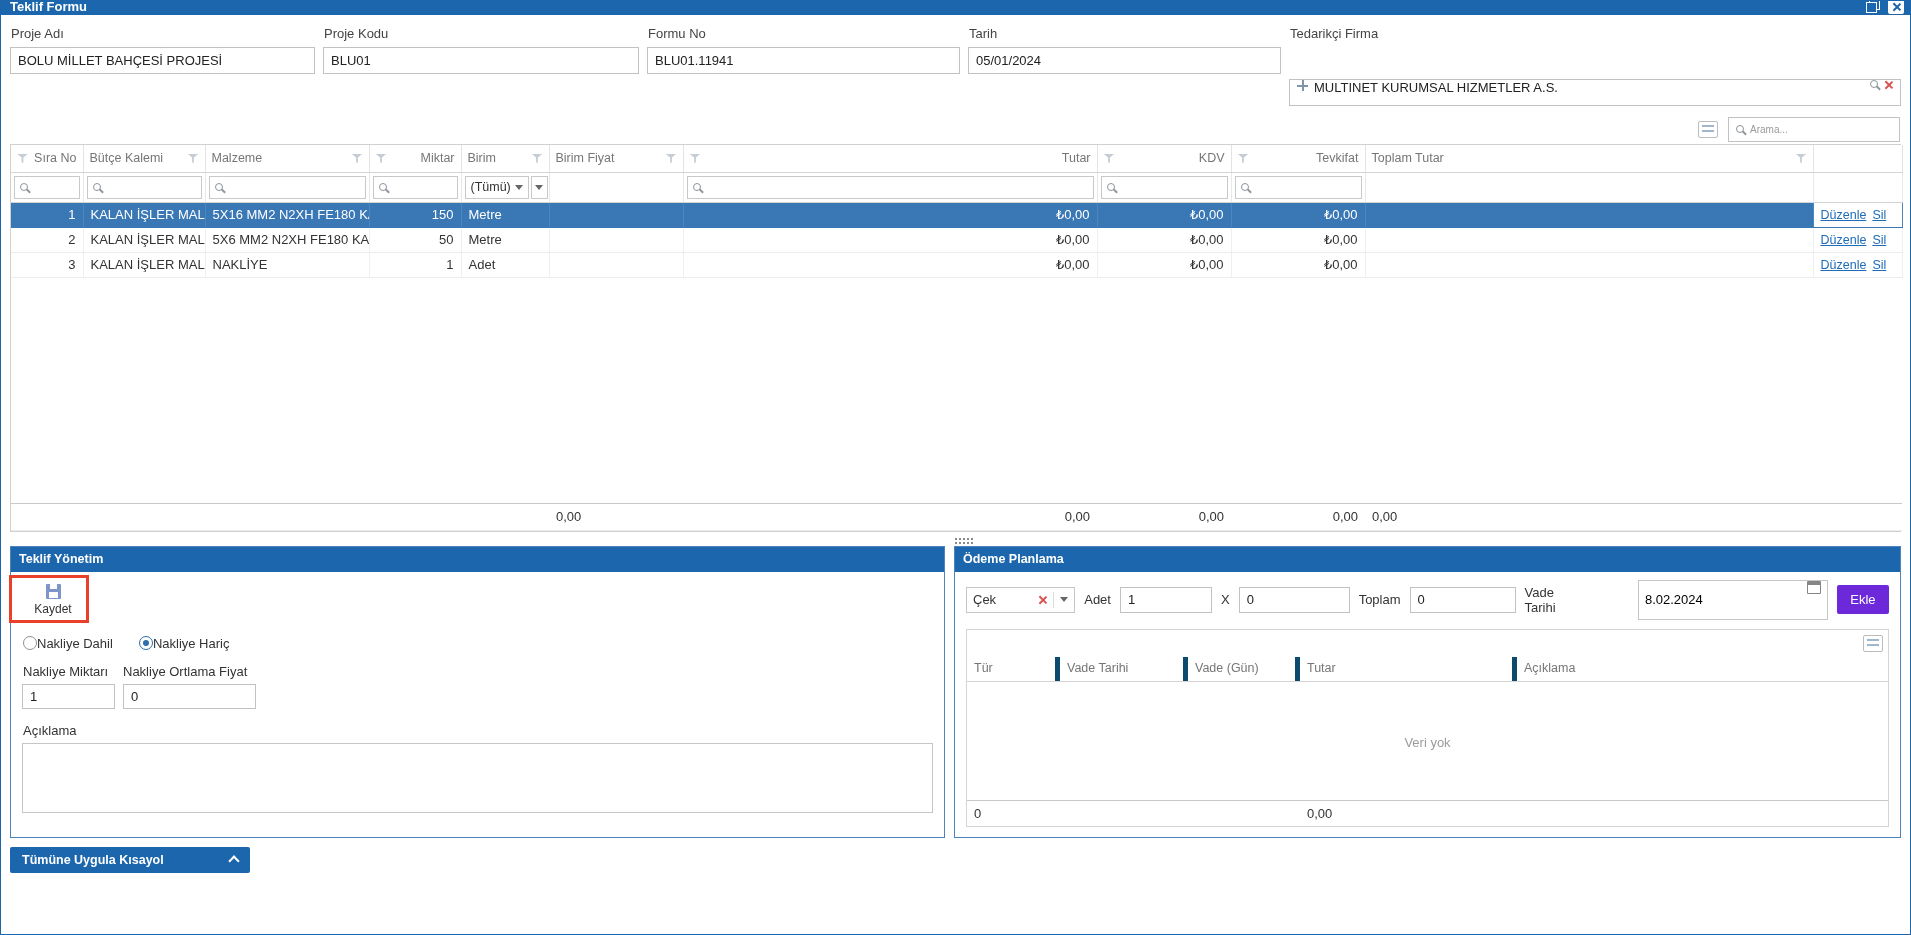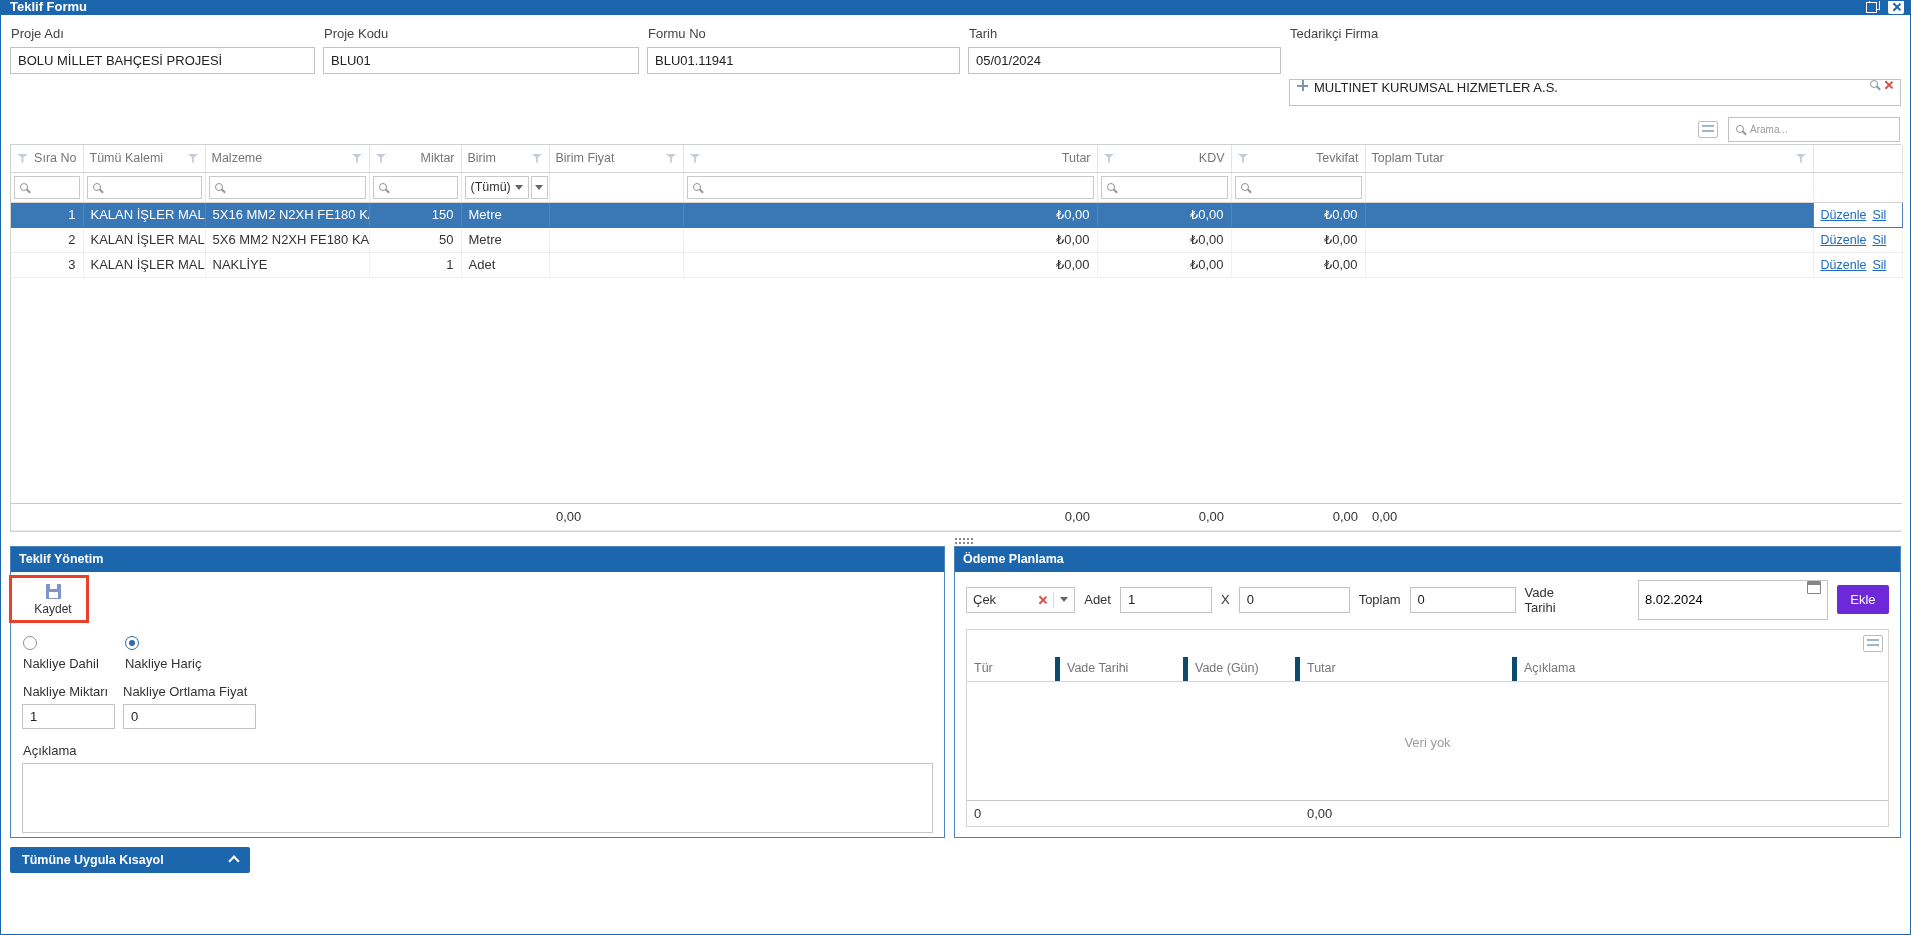--- a/index.html
+++ b/index.html
@@ -83,21 +83,21 @@
   .panel-teklif { width:935px; }
   .panel-odeme { flex:1; }
   .panel-body { padding:8px 11px; position:relative; }
   
   .kaydet-btn { width:62px; height:40px; display:flex; flex-direction:column; align-items:center; justify-content:center; gap:3px; cursor:pointer; font-size:12px; color:#333; background:transparent; border:none; font-family:inherit; }
   .floppy { width:15px; height:15px; background:#7e95ca; border-radius:1px; position:relative; }
   .floppy::before { content:""; position:absolute; top:0; left:4px; width:7px; height:5px; background:#fff; }
   .floppy::after { content:""; position:absolute; bottom:1px; left:3px; width:9px; height:6px; background:#fff; }
   .annotation-rect { position:absolute; left:-2px; top:28px; width:80px; height:48px; border:3px solid #e8402a; pointer-events:none; z-index:3; }
   .radio-row { display:flex; align-items:center; gap:26px; margin:16px 0 0 1px; font-size:13px; }
-  .radio-item { display:flex; align-items:flex-start; gap:6px; cursor:pointer;flex-direction:column; }
+  .radio-item { display:flex; align-items:flex-start; cursor:pointer; }
   .rad { width:14px; height:14px; border-radius:50%; border:1px solid #919191; background:#fff; position:relative; flex:none; }
   .rad.on { border-color:#2d6da8; }
   .rad.on::after { content:""; position:absolute; left:3px; top:3px; width:6px; height:6px; border-radius:50%; background:#2d6da8; }
   .nk-labels { display:flex; margin:13px 0 5px 1px; font-size:13px; color:#333; }
   .nk-labels span:first-child { width:100px; }
   .nk-inputs { display:flex; gap:8px; }
   .nk-inputs .tbox { height:25px; }
   .w1 { width:93px; } .w2 { width:133px; }
   .acik-label { margin:14px 0 5px 1px; font-size:13px; }
   .acik-text { width:100%; height:70px; border:1px solid #c6c6c6; resize:none; font-family:inherit; font-size:13px; padding:4px 6px; outline:none; }
@@ -197,21 +197,21 @@
   <thead>
     <tr>
       <th>
             <div class="hcell r">
               <span class="funnel"></span>
               <span>Sıra No</span>
             </div>
           </th>
       <th>
             <div class="hcell l">
-              <span>Tümü Kalemi</span>
+              <span>Bütçe Kalemi</span>
               <span class="funnel"></span>
             </div>
           </th>
       <th>
             <div class="hcell l">
               <span>Malzeme</span>
               <span class="funnel"></span>
             </div>
           </th>
       <th>

